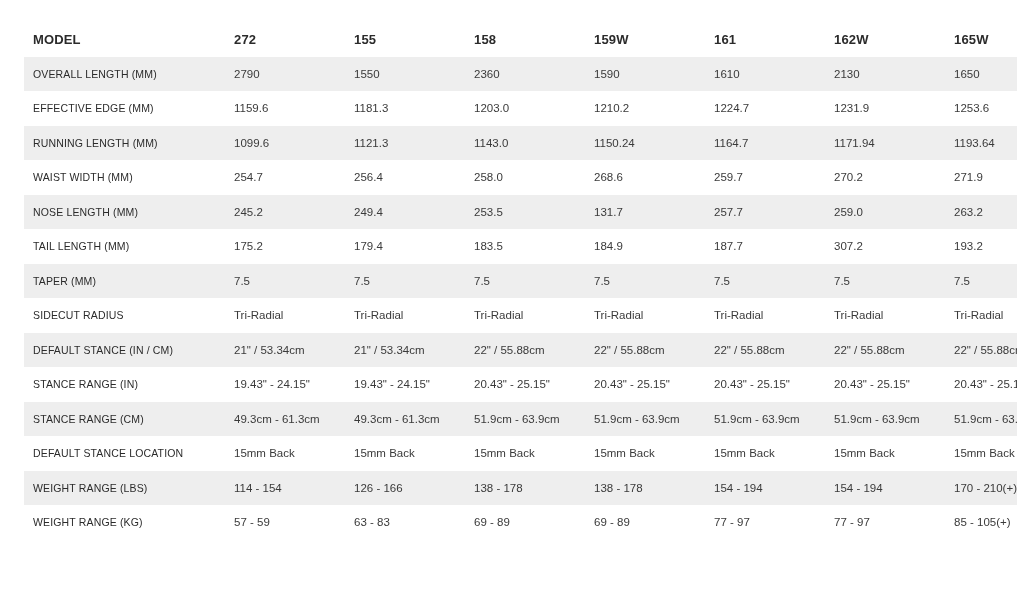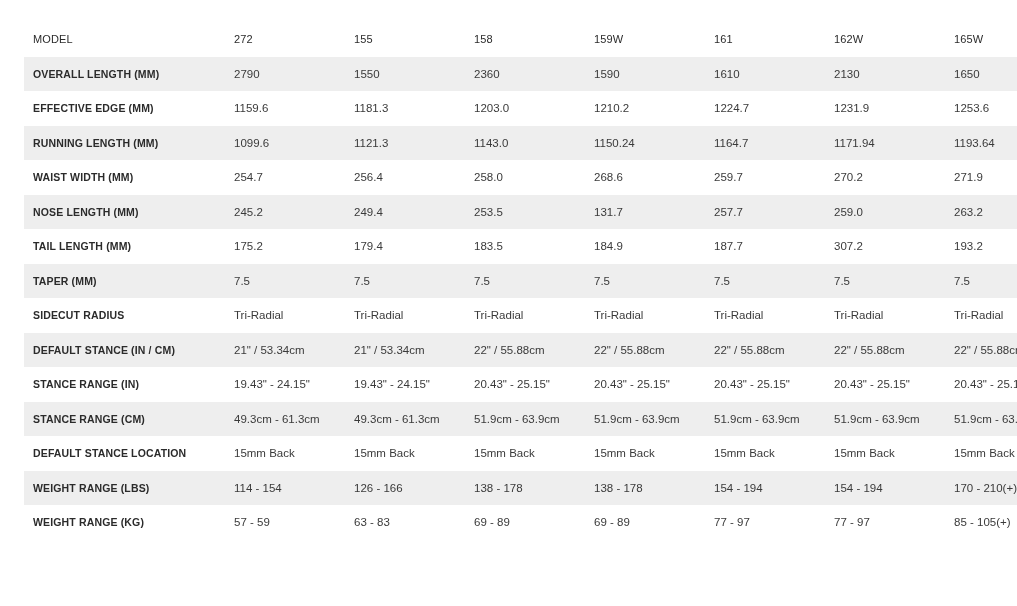--- a/index.html
+++ b/index.html
@@ -42,35 +42,35 @@
   table.specs td {
     padding: 0 0 0 9px;
     font-size: 11.5px;
     color: #333333;
     vertical-align: middle;
     border: none;
     white-space: nowrap;
     overflow: hidden;
   }
   table.specs td.label {
-    font-weight: bold;
+    font-weight: normal;
     font-size: 10.5px;
     letter-spacing: 0.15px;
     color: #2b2b2b;
     text-transform: uppercase;
     width: 192px;
   }
   table.specs td.val {
     width: 111px;
     font-size: 11.5px;
     color: #3a3a3a;
   }
   table.specs tr.header td {
-    font-weight: normal;
-    font-size: 11px;
+    font-weight: bold;
+    font-size: 13px;
     letter-spacing: 0.15px;
     color: #2b2b2b;
   }
 </style>
 </head>
 <body>
 
 <div class="page">
   <table class="specs">
     <tbody>

